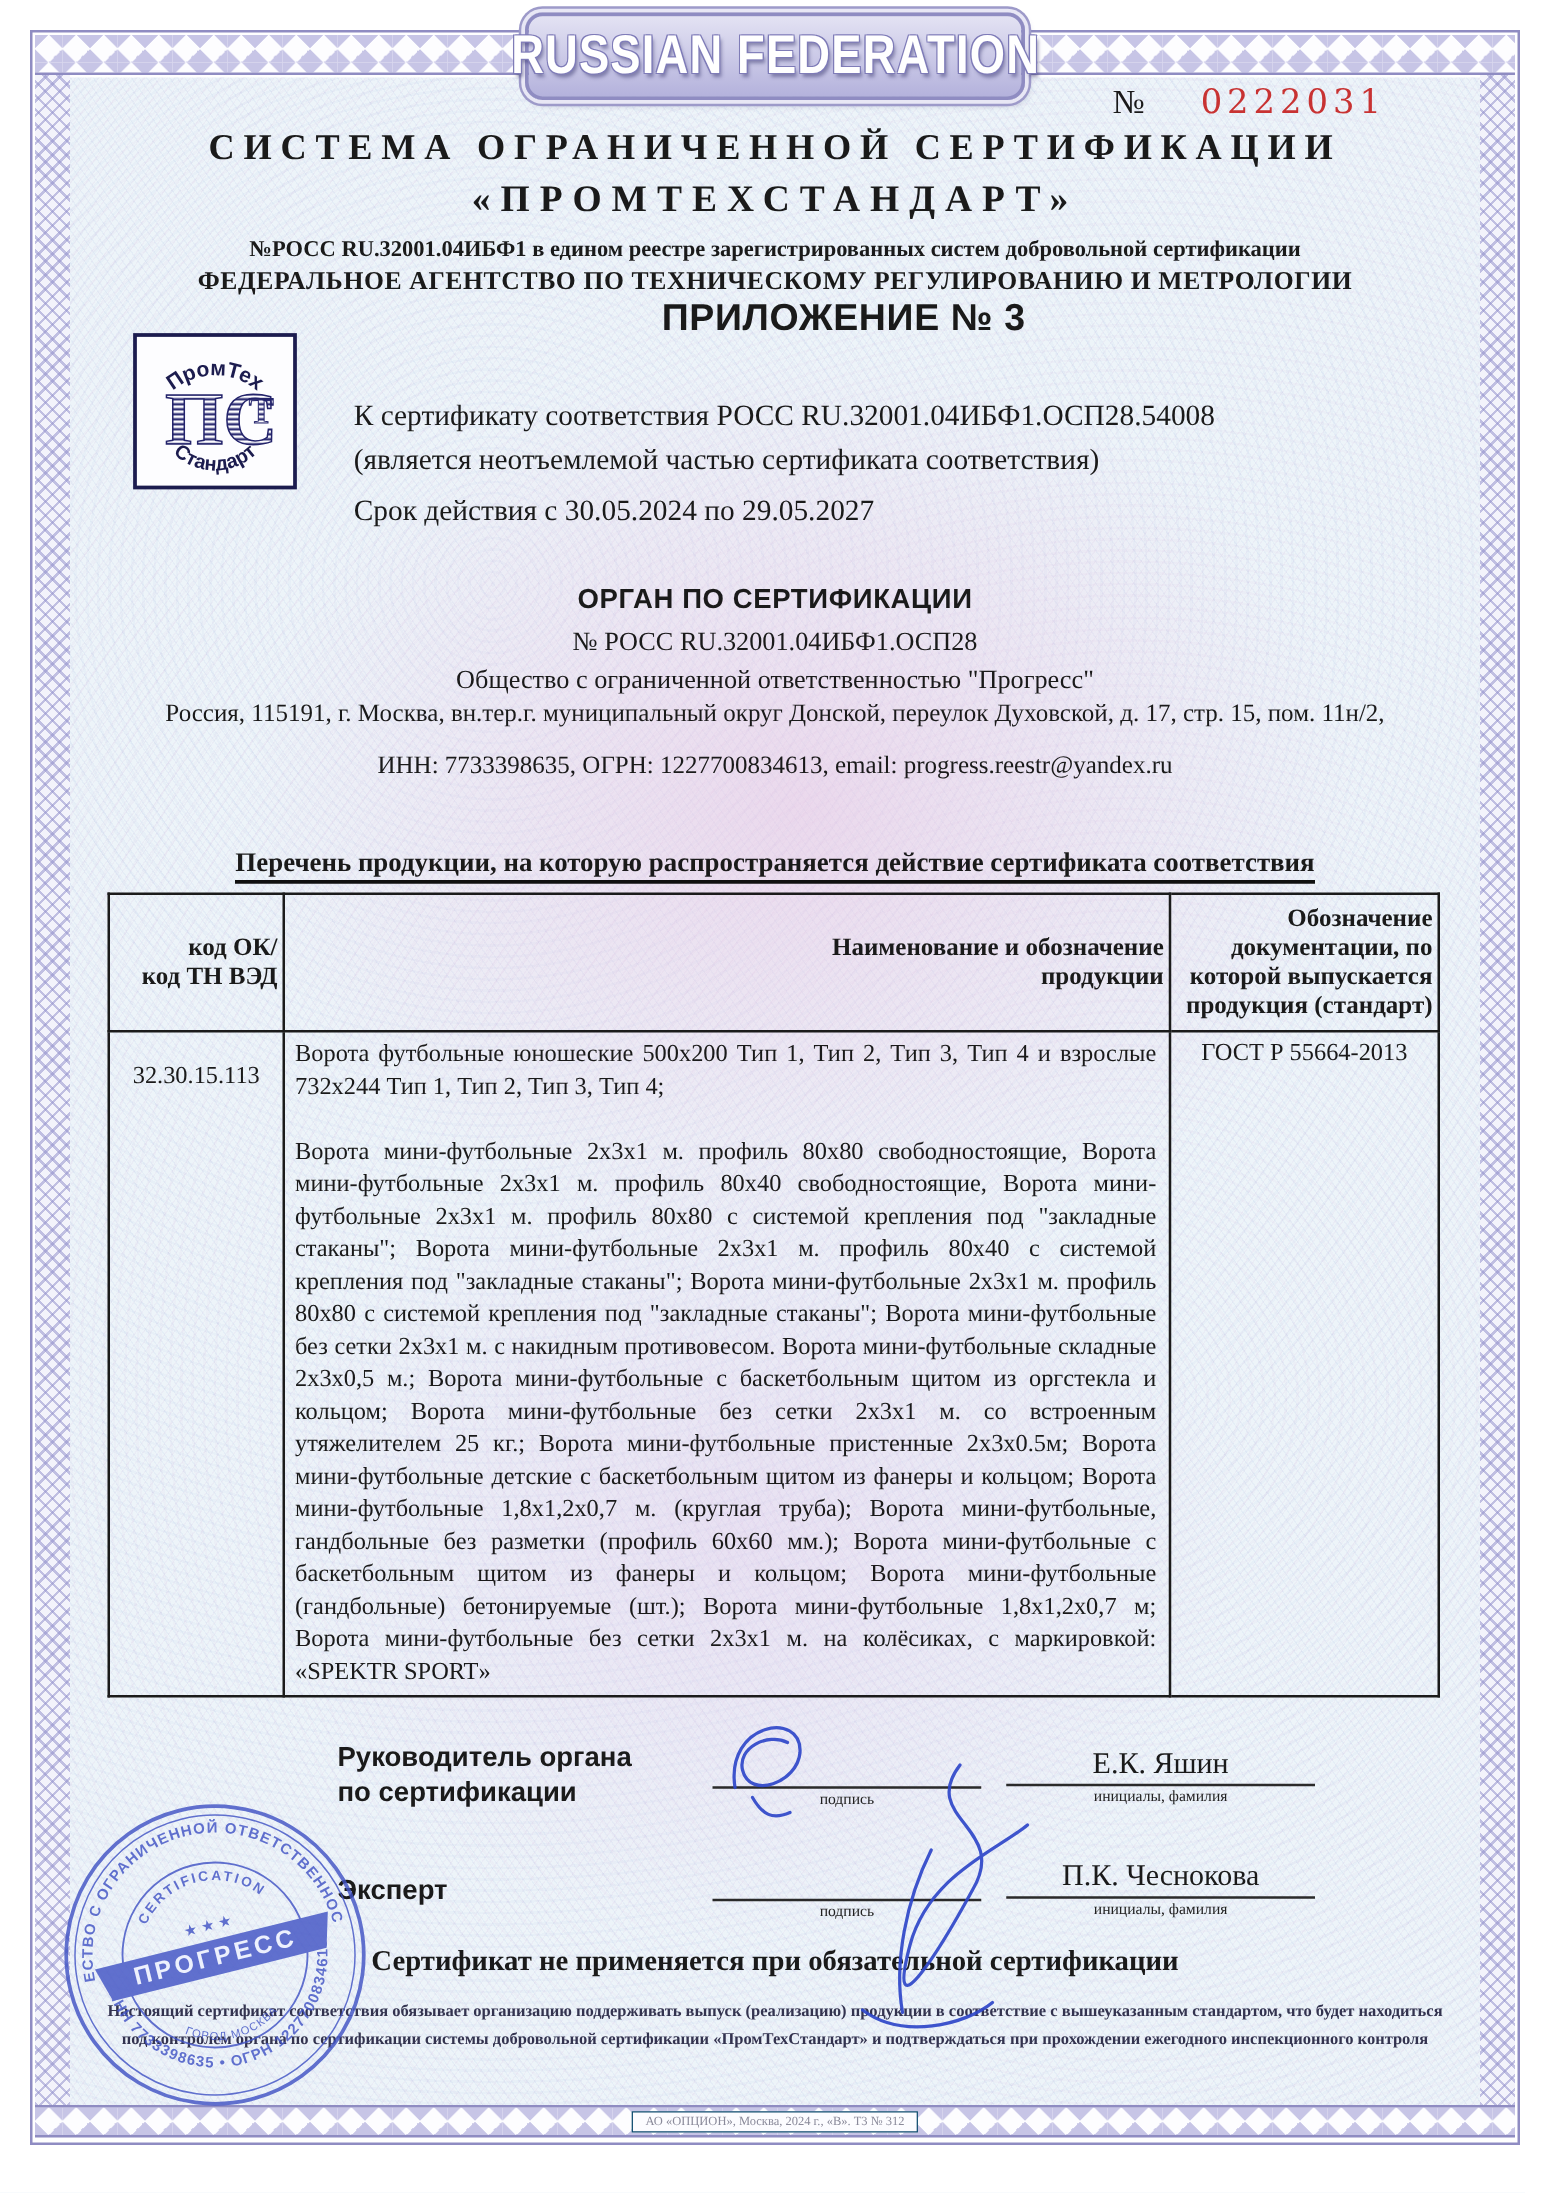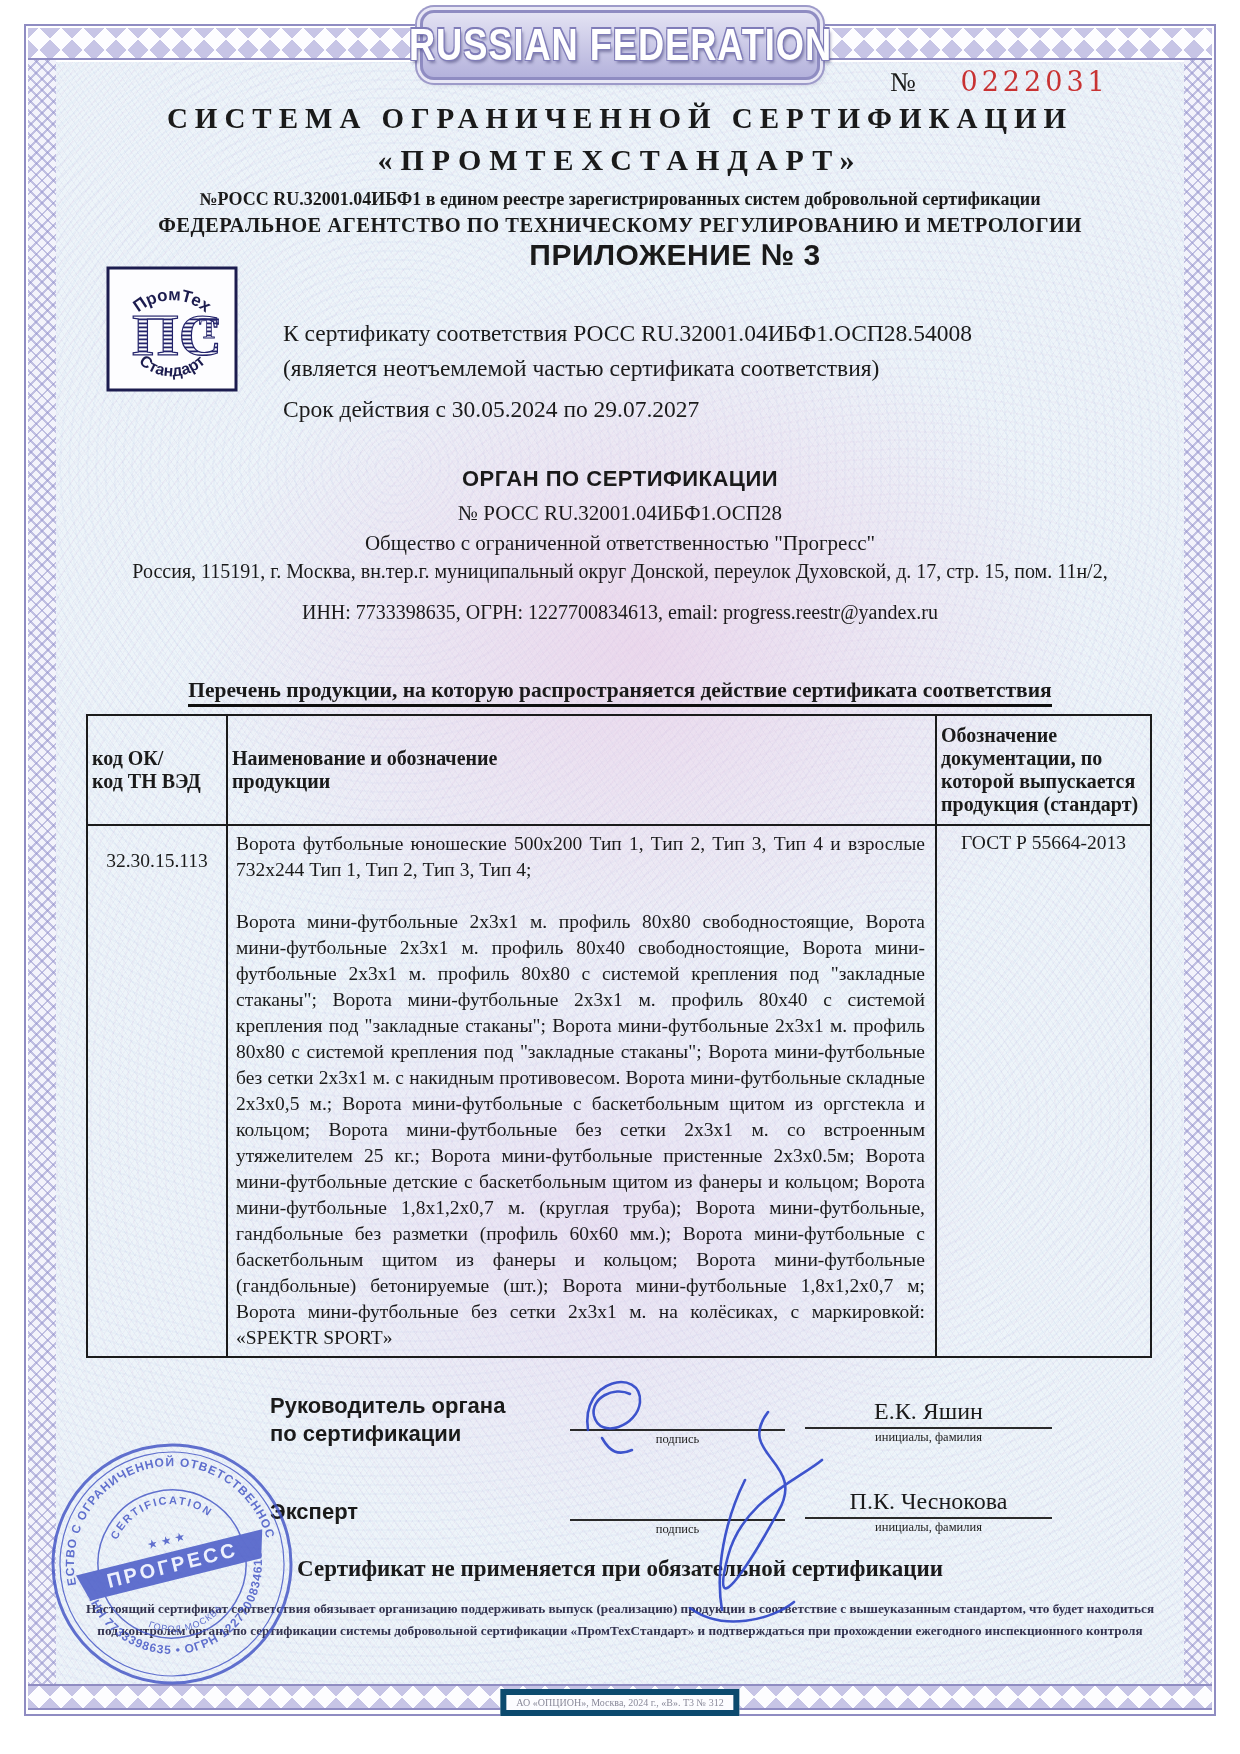--- a/index.html
+++ b/index.html
@@ -79,21 +79,21 @@
   .organ-num{font-size:21px;margin-top:9px;}
   .organ-name{font-size:21px;margin-top:5px;}
   .organ-addr{font-size:20px;margin-top:4px;}
   .organ-cont{font-size:20px;margin-top:18px;}
 
   
   .tbl-caption{top:678px;left:0;right:0;text-align:center;}
   .tbl-caption span{display:inline-block;font-weight:bold;font-size:21.5px;border-bottom:3px solid #101010;padding-bottom:1px;}
   table.products{position:absolute;top:714px;left:86px;width:1064px;z-index:3;border-collapse:collapse;table-layout:fixed;}
   table.products th,table.products td{border:2px solid #1b1b1b;}
-  table.products th{font-weight:bold;font-size:20px;white-space:pre-line;vertical-align:middle;text-align:left;height:110px;padding:4px;}
+  table.products th{font-weight:bold;font-size:20px;white-space:pre-line;vertical-align:middle;text-align:right;height:110px;padding:4px;}
   table.products td{vertical-align:top;font-size:19.5px;}
   td.cell-code{text-align:center;padding-top:24px;height:528px;}
   td.cell-name{padding:5px 10px 5px 8px;line-height:26px;text-align:justify;}
   td.cell-name p+p{margin-top:26px;}
   td.cell-std{text-align:center;padding-top:6px;}
 
   
   .role{font-family:var(--sans);font-weight:bold;font-size:22px;line-height:28px;white-space:pre-line;}
   .role-head{top:1392px;left:270px;}
   .role-expert{top:1498px;left:270px;}
@@ -103,21 +103,21 @@
   .name-block{left:805px;width:247px;text-align:center;}
   .name-1{top:1398px;}
   .name-2{top:1488px;}
   .name-text{font-size:24px;padding-bottom:2px;}
   .name-rule{border-top:2px solid #2a2a2a;font-size:12.5px;color:#222;padding-top:1px;}
 
   .note{top:1556px;left:100px;right:100px;text-align:center;font-weight:bold;font-size:23px;}
   .fine-print{top:1598px;left:75px;right:75px;text-align:center;font-weight:bold;font-size:13.2px;line-height:1.65;color:#33334f;}
 
   .print-house{position:absolute;top:1689px;left:50%;transform:translateX(-50%);z-index:4;
-    background:#fcfcff;border:6px solid #0c4a6e;color:#8a8a9a;font-size:10px;line-height:15px;padding:0 10px;white-space:nowrap;}
+    background:#fcfcff;border:1px solid #0c4a6e;color:#8a8a9a;font-size:10px;line-height:15px;padding:0 10px;white-space:nowrap;}
 
   .stamp-wrap{top:1438px;left:46px;width:252px;height:252px;z-index:4;opacity:.82;transform:rotate(-14deg);}
   .sig-overlay{top:1360px;left:540px;width:340px;height:290px;z-index:4;}
   .logo-wrap{top:266px;left:106px;width:132px;height:126px;}
 </style>
 </head>
 <body>
 
 <div class="page">
 
@@ -163,21 +163,21 @@
       <text x="26" y="89" font-family="Liberation Serif, serif" font-size="60" font-weight="bold" fill="url(#lh)" stroke="#23236b" stroke-width="1.2">ПС</text>
       <text x="93" y="72" font-family="Liberation Serif, serif" font-size="30" font-weight="bold" fill="url(#lh)" stroke="#23236b" stroke-width="0.8">Т</text>
     </svg>
   </div>
 
   <div class="layer annex-heading">ПРИЛОЖЕНИЕ № 3</div>
   <div class="layer cert-lines">
     <div>К сертификату соответствия РОСС RU.32001.04ИБФ1.ОСП28.54008</div>
     <div>(является неотъемлемой частью сертификата соответствия)</div>
   </div>
-  <div class="layer validity">Срок действия с 30.05.2024 по 29.07.2027</div>
+  <div class="layer validity">Срок действия с 30.05.2024 по 29.05.2027</div>
 
   <div class="layer organ-block">
     <div class="organ-h">ОРГАН ПО СЕРТИФИКАЦИИ</div>
     <div class="organ-num">№ РОСС RU.32001.04ИБФ1.ОСП28</div>
     <div class="organ-name">Общество с ограниченной ответственностью "Прогресс"</div>
     <div class="organ-addr">Россия, 115191, г. Москва, вн.тер.г. муниципальный округ Донской, переулок Духовской, д. 17, стр. 15, пом. 11н/2,</div>
     <div class="organ-cont">ИНН: 7733398635, ОГРН: 1227700834613, email: progress.reestr@yandex.ru</div>
   </div>
 
   <div class="layer tbl-caption">

